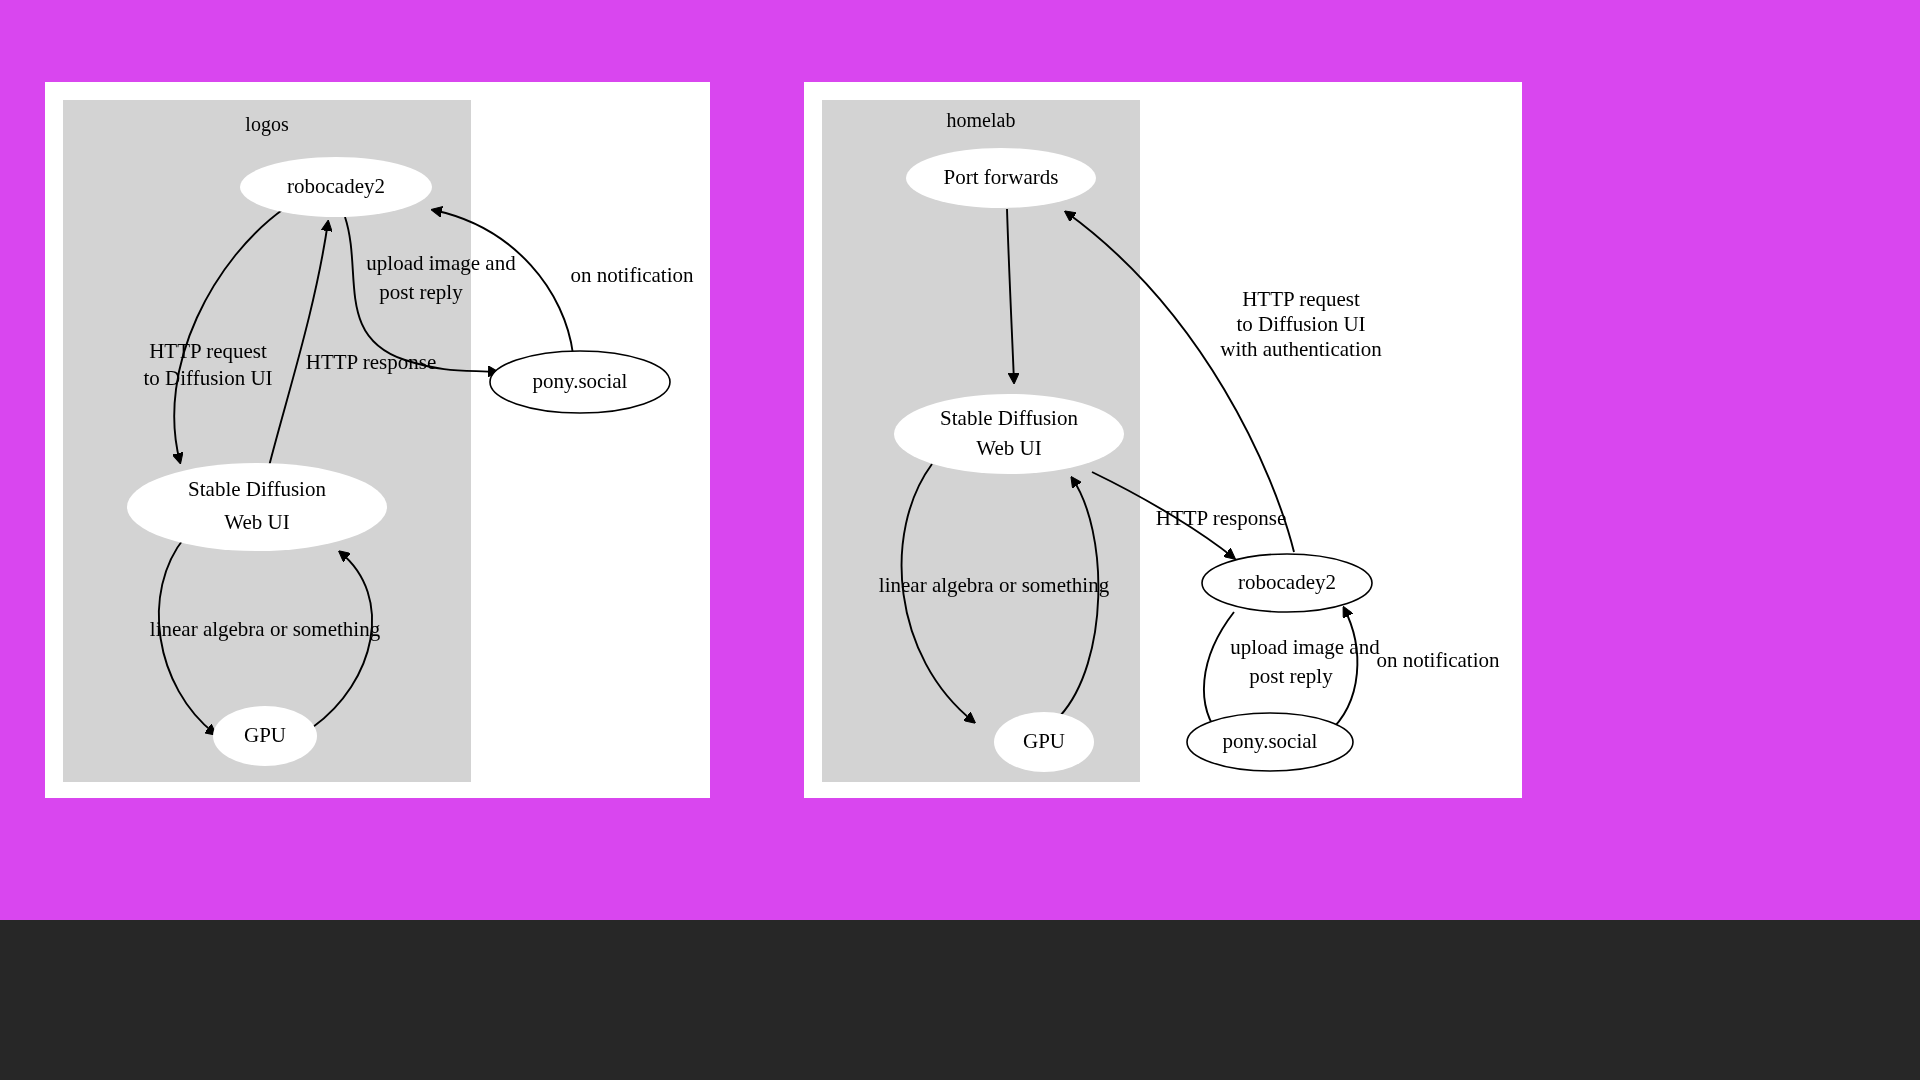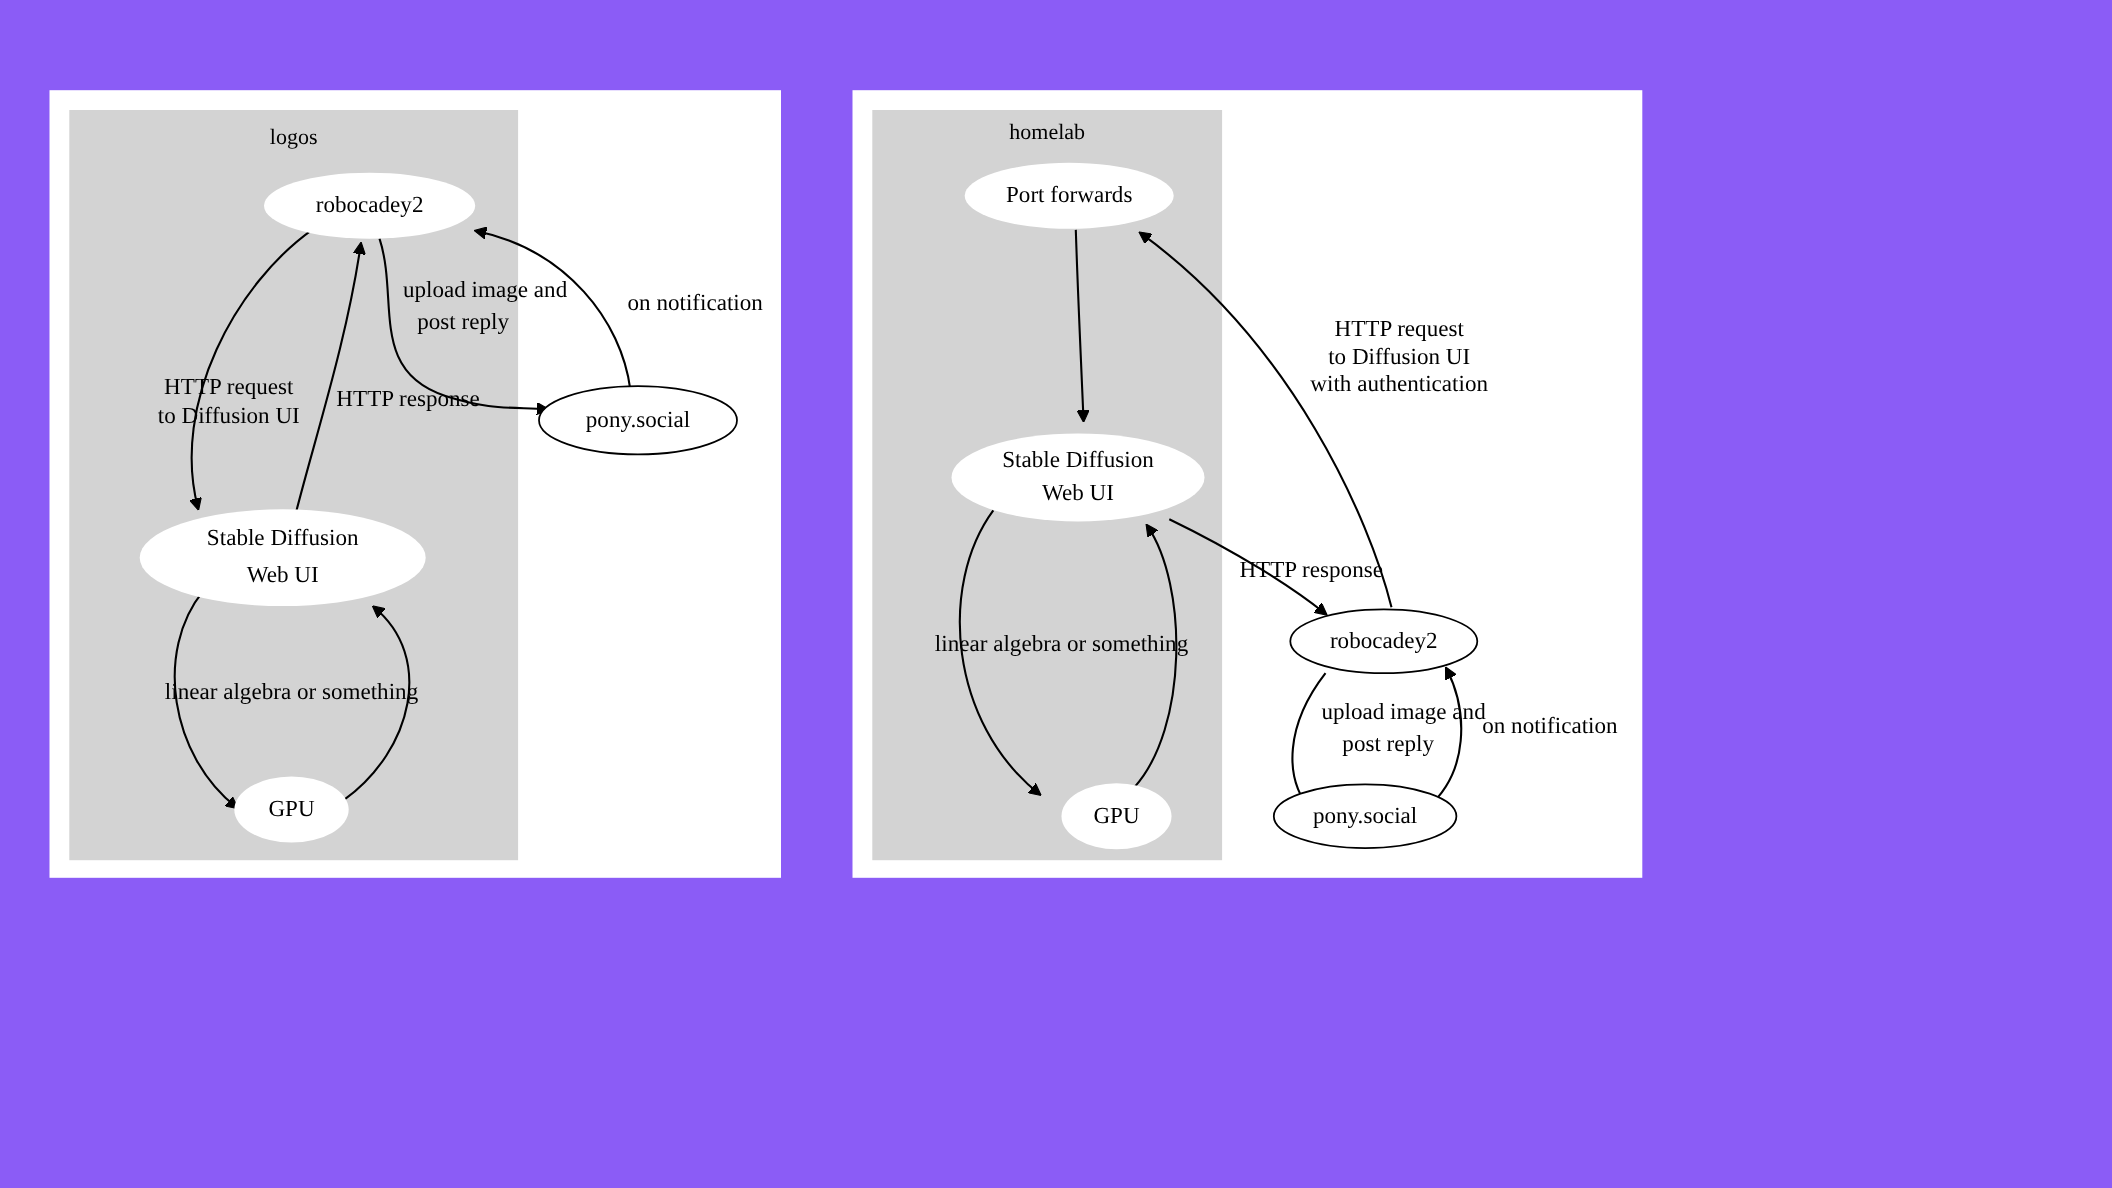--- a/index.html
+++ b/index.html
@@ -7,30 +7,30 @@
     padding: 0;
     width: 1920px;
     height: 1080px;
     background: #272727;
     overflow: hidden;
     font-family: "Liberation Serif", "DejaVu Serif", serif;
   }
   #stage {
     position: relative;
     width: 1920px;
-    height: 1080px;
-    background: #8b5cf6;
+    height: 920px;
+    background: #d946ef;
   }
   .panel {
     position: absolute;
     background: #ffffff;
     box-sizing: border-box;
   }
   #panel-left  { left: 45px;  top: 82px; width: 665px;  height: 716px; }
-  #panel-right { left: 775px; top: 82px; width: 718px;  height: 716px; }
+  #panel-right { left: 804px; top: 82px; width: 718px;  height: 716px; }
   .panel svg { display: block; width: 100%; height: 100%; }
 
   text {
     font-family: "Liberation Serif", "DejaVu Serif", serif;
     fill: #000000;
   }
   .node-label   { font-size: 21px; text-anchor: middle; dominant-baseline: middle; }
   .cluster-label{ font-size: 20px; text-anchor: middle; dominant-baseline: middle; }
   .edge-label   { font-size: 21px; text-anchor: middle; dominant-baseline: middle; }
   .cluster-box  { fill: #d3d3d3; stroke: none; }

